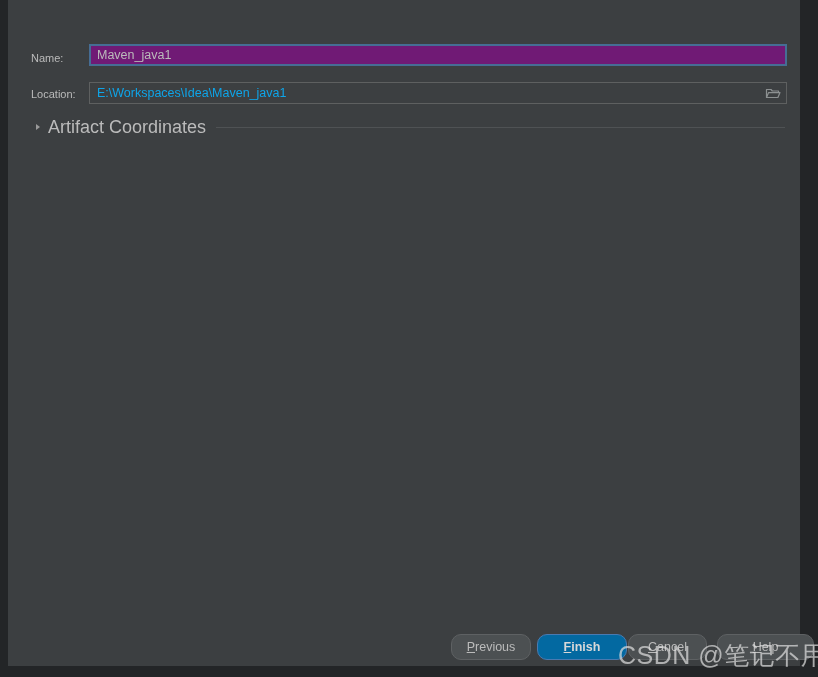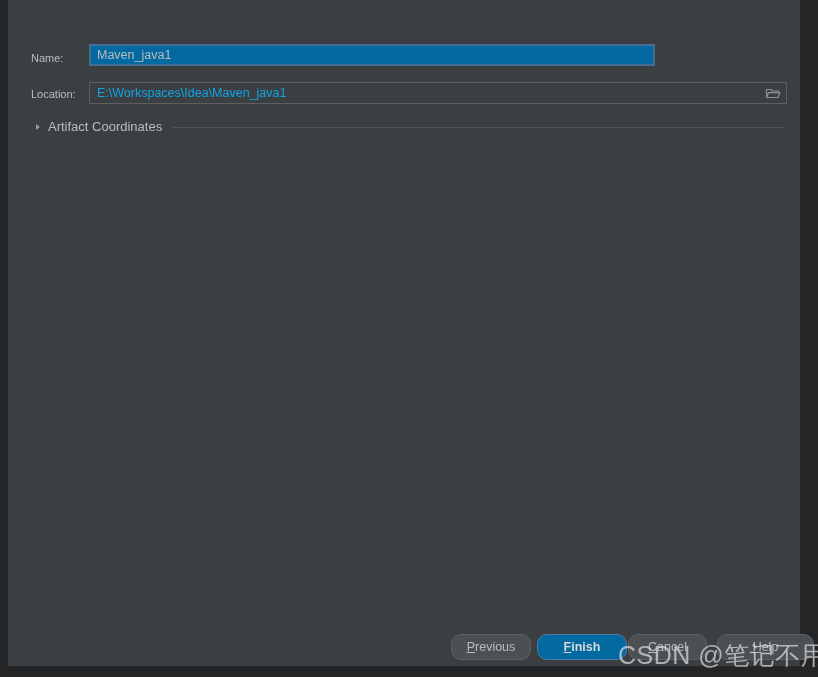--- a/index.html
+++ b/index.html
@@ -99,24 +99,24 @@
     white-space: nowrap;
     text-align: center;
   }
   #name-label  { left: 23px; top: 50px; }
   #location-label { left: 23px; top: 86px; }
 
   #name-field {
     position: absolute;
     left: 81px;
     top: 44px;
-    width: 566px;
+    width: 698px;
     height: 22px;
     box-sizing: border-box;
-    background: #0369a1;
+    background: #701a75;
     border: 2px solid #466d94;
     display: flex;
     align-items: center;
   }
   #name-field .field-text {
     padding-left: 6px;
     font-size: 12.5px;
     color: #bbbbbb;
     white-space: nowrap;
     overflow: hidden;
@@ -168,21 +168,21 @@
     flex: 0 0 auto;
     width: 14px;
     height: 14px;
     display: flex;
     align-items: center;
     justify-content: center;
   }
   #artifact-arrow svg { display: block; }
   #artifact-label {
     flex: 0 0 auto;
-    font-size: 13px;
+    font-size: 18px;
     line-height: 16px;
     color: #bbbbbb;
     white-space: nowrap;
     padding-left: 3px;
   }
   #artifact-separator {
     flex: 1 1 auto;
     height: 1px;
     margin-left: 10px;
     margin-right: 2px;

